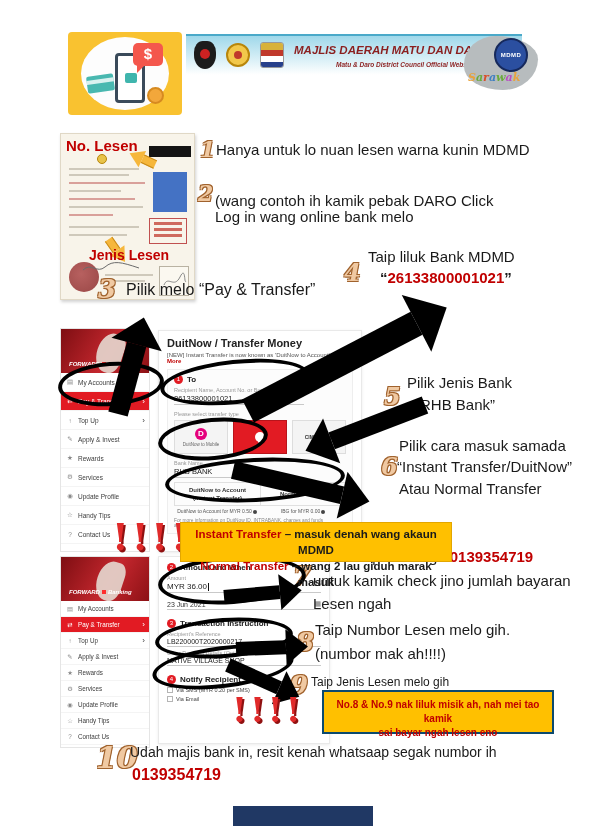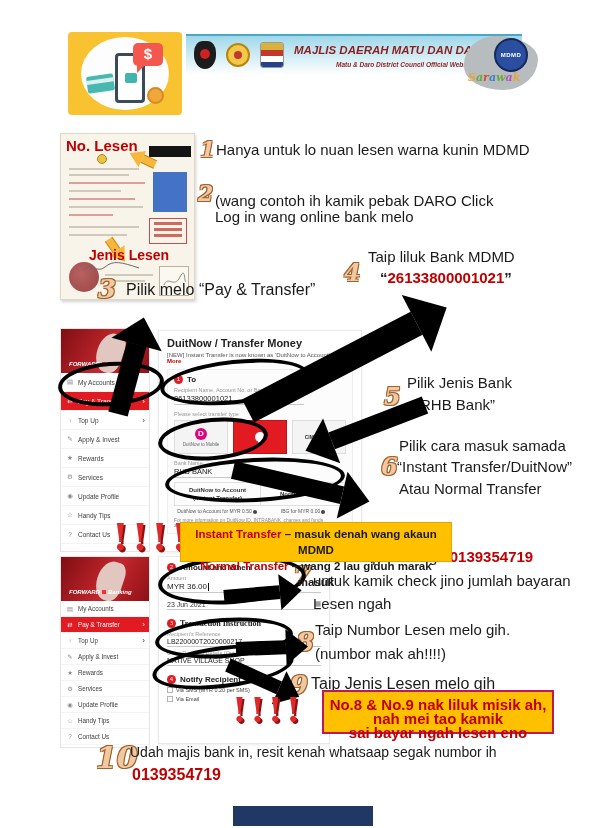--- a/index.html
+++ b/index.html
@@ -56,21 +56,21 @@
 
   
   .ellipse { position:absolute; border:4px solid #000; border-radius:50%; z-index:6; }
   .arrow { position:absolute; display:flex; align-items:center; transform-origin:0 50%; z-index:7; }
   .arrow .shaft { background:#000; }
   .arrow .head { width:0; height:0; border-style:solid; border-color:transparent transparent transparent #000; }
   .exclaim { position:absolute; font-weight:bold; color:#e02a2a; text-shadow:2px 2px 0 #8f1010; letter-spacing:3px; z-index:8; font-family:"DejaVu Serif",serif; }
 
   
   .warn1 { left:180px; top:522px; width:272px; height:40px; background:#ffc000; border:1px solid #e3a600; text-align:center; font-size:11.5px; font-weight:bold; color:#1a1a1a; padding-top:3px; line-height:16px; z-index:8; }
-  .warn2 { left:322px; top:690px; width:232px; height:44px; background:#ffc000; border:2px solid #be185d; text-align:center; font-size:15px; font-weight:bold; color:#c00000; padding-top:6px; line-height:14px; z-index:8; }
+  .warn2 { left:322px; top:690px; width:232px; height:44px; background:#ffc000; border:2px solid #0c4a6e; text-align:center; font-size:10px; font-weight:bold; color:#c00000; padding-top:6px; line-height:14px; z-index:8; }
 
   
   .appwrap { z-index:1; }
   .side { position:absolute; left:0; top:0; width:90px; background:#fff; border:1px solid #e5e5e5; }
   .sidebanner { position:relative; height:44px; background:linear-gradient(120deg,#7e0e12 0%,#c4272e 55%,#8c1115 100%); overflow:hidden; }
   .runnerstreak { position:absolute; left:36px; top:4px; width:26px; height:40px; background:#e8e4da; border-radius:50% 30% 40% 50%; transform:rotate(18deg); opacity:.85; }
   .fwd { position:absolute; left:8px; bottom:6px; color:#fff; font-size:6px; font-style:italic; font-weight:bold; display:flex; align-items:center; gap:2px; }
   .fwd .sq { width:4px; height:4px; background:#ff2d2d; display:inline-block; }
   .mrow { display:flex; align-items:center; padding:0 4px; color:#3c3c3c; border-bottom:1px solid #f4f4f4; background:#fff; }
   .mrow .g { width:10px; margin-right:3px; color:#8a8a8a; text-align:center; }
@@ -366,21 +366,21 @@
       <div class="secrow">
           <span class="badge">2</span>
           <span class="sechead">Amount and When</span>
         </div>
       <div class="flabel">Amount</div>
       <div class="fvalue" style="font-size:8px;"><span>MYR 36.00</span><span class="cursorbar"></span></div>
       <div class="daterow">
           <span class="datetxt">23 Jun 2021</span>
           <span class="calicon">▦</span>
         </div>
-      <div class="secrow" style="margin-top:9px;font-family:Liberation Serif, serif;">
+      <div class="secrow" style="margin-top:9px;">
           <span class="badge">3</span>
           <span class="sechead">Transaction Instruction</span>
         </div>
       <div class="flabel">Recipient's Reference</div>
       <div class="fvalue" style="font-size:7px;">LB220000T2020000217</div>
       <div class="flabel">Other Payment Details (Optional)</div>
       <div class="fvalue" style="font-size:7px;">NATIVE VILLAGE SHOP</div>
       <div class="secrow" style="margin-top:9px;">
           <span class="badge">4</span>
           <span class="sechead">Notify Recipient</span>
@@ -399,21 +399,21 @@
   <span class="abs stepnum" style="left:293px;top:561px;font-size:26px;">7</span>
   <span class="abs stext" style="left:313px;top:548px;font-weight:bold;"><span style="font-weight:normal;">Whatsaap/message </span><span class="red">0139354719</span></span>
   <span class="abs stext" style="left:313px;top:572px;">untuk kamik check jino jumlah bayaran</span>
   <span class="abs stext" style="left:313px;top:595px;">Lesen ngah</span>
 
   <span class="abs stepnum" style="left:296px;top:627px;font-size:26px;">8</span>
   <span class="abs stext" style="left:315px;top:621px;">Taip Numbor Lesen melo gih.</span>
   <span class="abs stext" style="left:315px;top:645px;">(numbor mak ah!!!!)</span>
 
   <span class="abs stepnum" style="left:290px;top:670px;font-size:26px;">9</span>
-  <span class="abs stext" style="left:311px;top:675px;font-size:16px;">Taip Jenis Lesen melo gih</span>
+  <span class="abs stext" style="left:311px;top:675px;font-size:12px;">Taip Jenis Lesen melo gih</span>
 
   <div class="abs exclaim" style="left:232px;top:690px;font-size:34px;">!!!!</div>
   <div class="abs warn2">
     <div>No.8 &amp; No.9 nak liluk misik ah, nah mei tao kamik</div>
     <div>sai bayar ngah lesen eno</div>
   </div>
 
   <span class="abs stepnum" style="left:96px;top:740px;font-size:30px;">10</span>
   <span class="abs stext" style="left:130px;top:744px;font-size:14px;">Udah majis bank in, resit kenah whatsaap segak numbor ih</span>
   <span class="abs stext red" style="left:132px;top:766px;font-size:16px;">0139354719</span>

